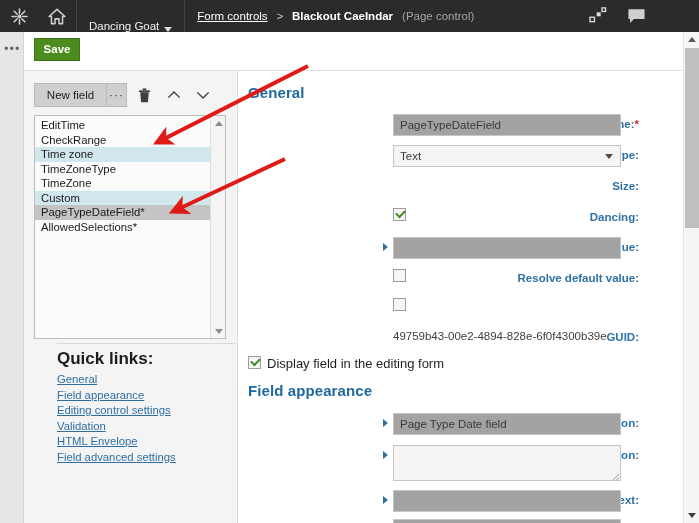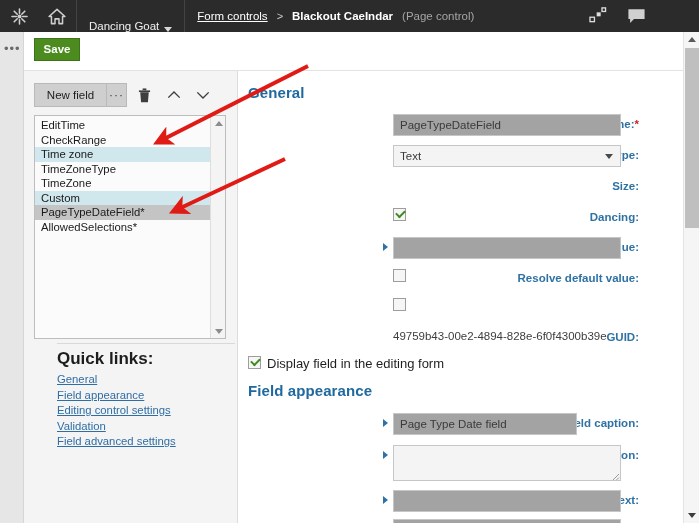--- a/index.html
+++ b/index.html
@@ -471,20 +471,21 @@
     </div>
 
     <div class="ql-divider"></div>
 
     <div class="qlinks">
       <div class="ql-title">Quick links:</div>
       <a class="ql-link">General</a>
       <a class="ql-link">Field appearance</a>
       <a class="ql-link">Editing control settings</a>
       <a class="ql-link">Validation</a>
+      <a class="ql-link">HTML Envelope</a>
       <a class="ql-link">Field advanced settings</a>
     </div>
   </div>
 
   <div class="main">
 
     <div class="section-title" style="left:9px; top:13px;">General</div>
 
     <div class="frow" style="top:43px;">
       <div class="flabel"><span>Field name:</span><span class="req-star">*</span></div>
@@ -528,21 +529,21 @@
 
     <div class="cbox checked" style="left:9px; top:285px;"></div>
     <div class="inline-cb-label" style="left:28px; top:286px;">Display field in the editing form</div>
 
     <div class="section-title" style="left:9px; top:311px;">Field appearance</div>
 
     <div class="frow" style="top:342px;">
       <div class="flabel" style="width:140px;">Field caption:</div>
     </div>
     <span class="macro-caret" style="left:144px; top:348px;"></span>
-    <input class="finput" style="left: 154px; top: 342px; width: 184px; height: 22px;" value="Page Type Date field">
+    <input class="finput" style="left: 154px; top: 342px; width: 228px; height: 22px;" value="Page Type Date field">
 
     <div class="frow" style="top:374px;">
       <div class="flabel" style="width:140px;">Field description:</div>
     </div>
     <span class="macro-caret" style="left:144px; top:380px;"></span>
     <textarea class="ftextarea" style="left: 154px; top: 374px; width: 228px; height: 36px;"></textarea>
     <svg class="ta-grip" style="left:373px; top:402px;" viewBox="0 0 8 8" aria-hidden="true">
       <line x1="7" y1="1" x2="1" y2="7" stroke="#9a9a9a" stroke-width="1"></line>
       <line x1="7" y1="4.5" x2="4.5" y2="7" stroke="#9a9a9a" stroke-width="1"></line>
     </svg>

